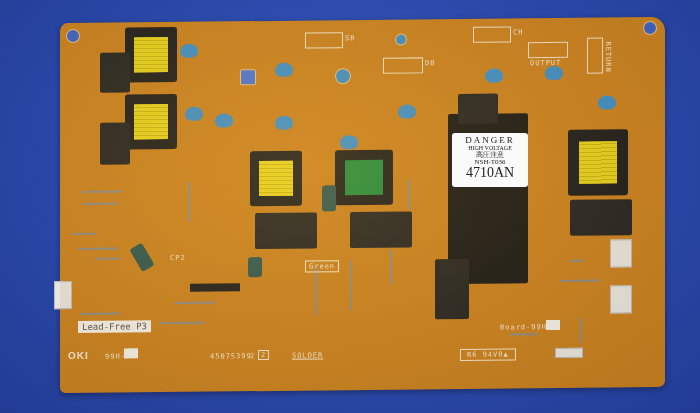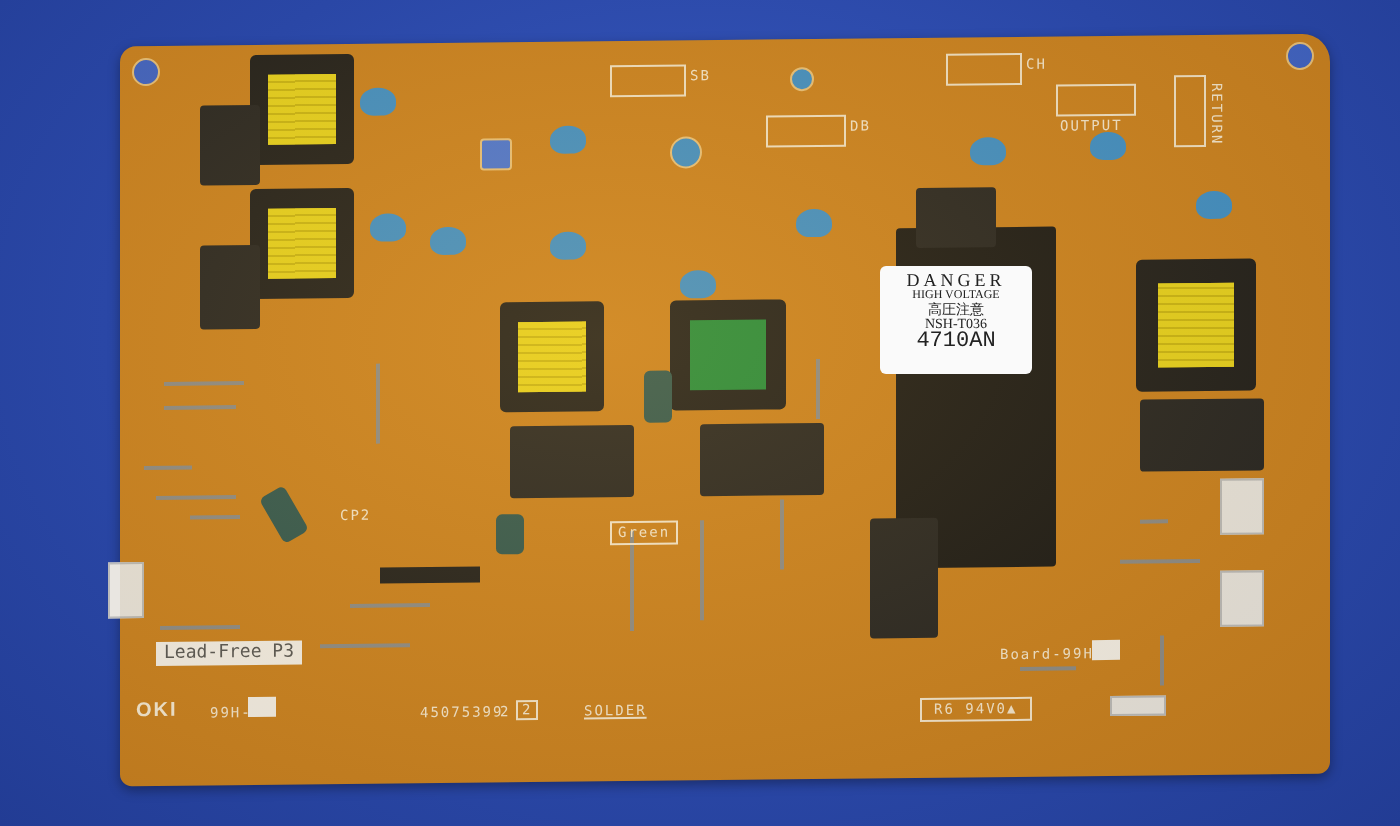--- a/index.html
+++ b/index.html
@@ -13,25 +13,25 @@
   .hole{position:absolute;width:12px;height:12px;border-radius:50%;background:#3c62c8;border:1px solid #e8c07a;}
   .xfmr{position:absolute;background:#1b1b1b;border-radius:3px;}
   .xfmr .core{position:absolute;left:18%;top:18%;width:64%;height:64%;background:#e6d21d;background-image:repeating-linear-gradient(0deg,#e6d21d 0 3px,#c9b512 3px 4px);}
   .xfmr.green .core{background:#1f8a3c;background-image:none;}
   .cap-blue{position:absolute;width:18px;height:14px;background:#3b8ec9;border-radius:50% 50% 40% 40%;}
   .elec{position:absolute;width:14px;height:26px;background:#2d5550;border-radius:3px;}
   .jumper{position:absolute;height:2px;background:#8a8a88;}
   .vjumper{position:absolute;width:2px;background:#8a8a88;}
   .conn{position:absolute;width:20px;height:26px;background:#e9e6e1;border:1px solid #bbb;}
   .heatsink{position:absolute;background:#222;border-radius:2px;}
-  .danger{position:absolute;left:440px;top:133px;width:76px;height:54px;background:#fafafa;border-radius:3px;text-align:center;font-family:"Liberation Serif",serif;color:#222;line-height:1.05;}
+  .danger{position:absolute;left:452px;top:133px;width:76px;height:54px;background:#fafafa;border-radius:3px;text-align:center;font-family:"Liberation Serif",serif;color:#222;line-height:1.05;}
   .danger .d1{font-size:9px;letter-spacing:2px;margin-top:3px;}
   .danger .d2{font-size:6px;}
   .danger .d3{font-size:7px;}
-  .danger .d4{font-size:11px;font-family:Liberation Mono, monospace;}
+  .danger .d4{font-size:14px;}
   .pad{position:absolute;border:1px solid #f0e2c8;}
 </style>
 </head>
 <body>
 
 <div class="bg"></div>
 
 <div class="board">
 
   <div class="hole" style="left:6px;top:6px;"></div>

